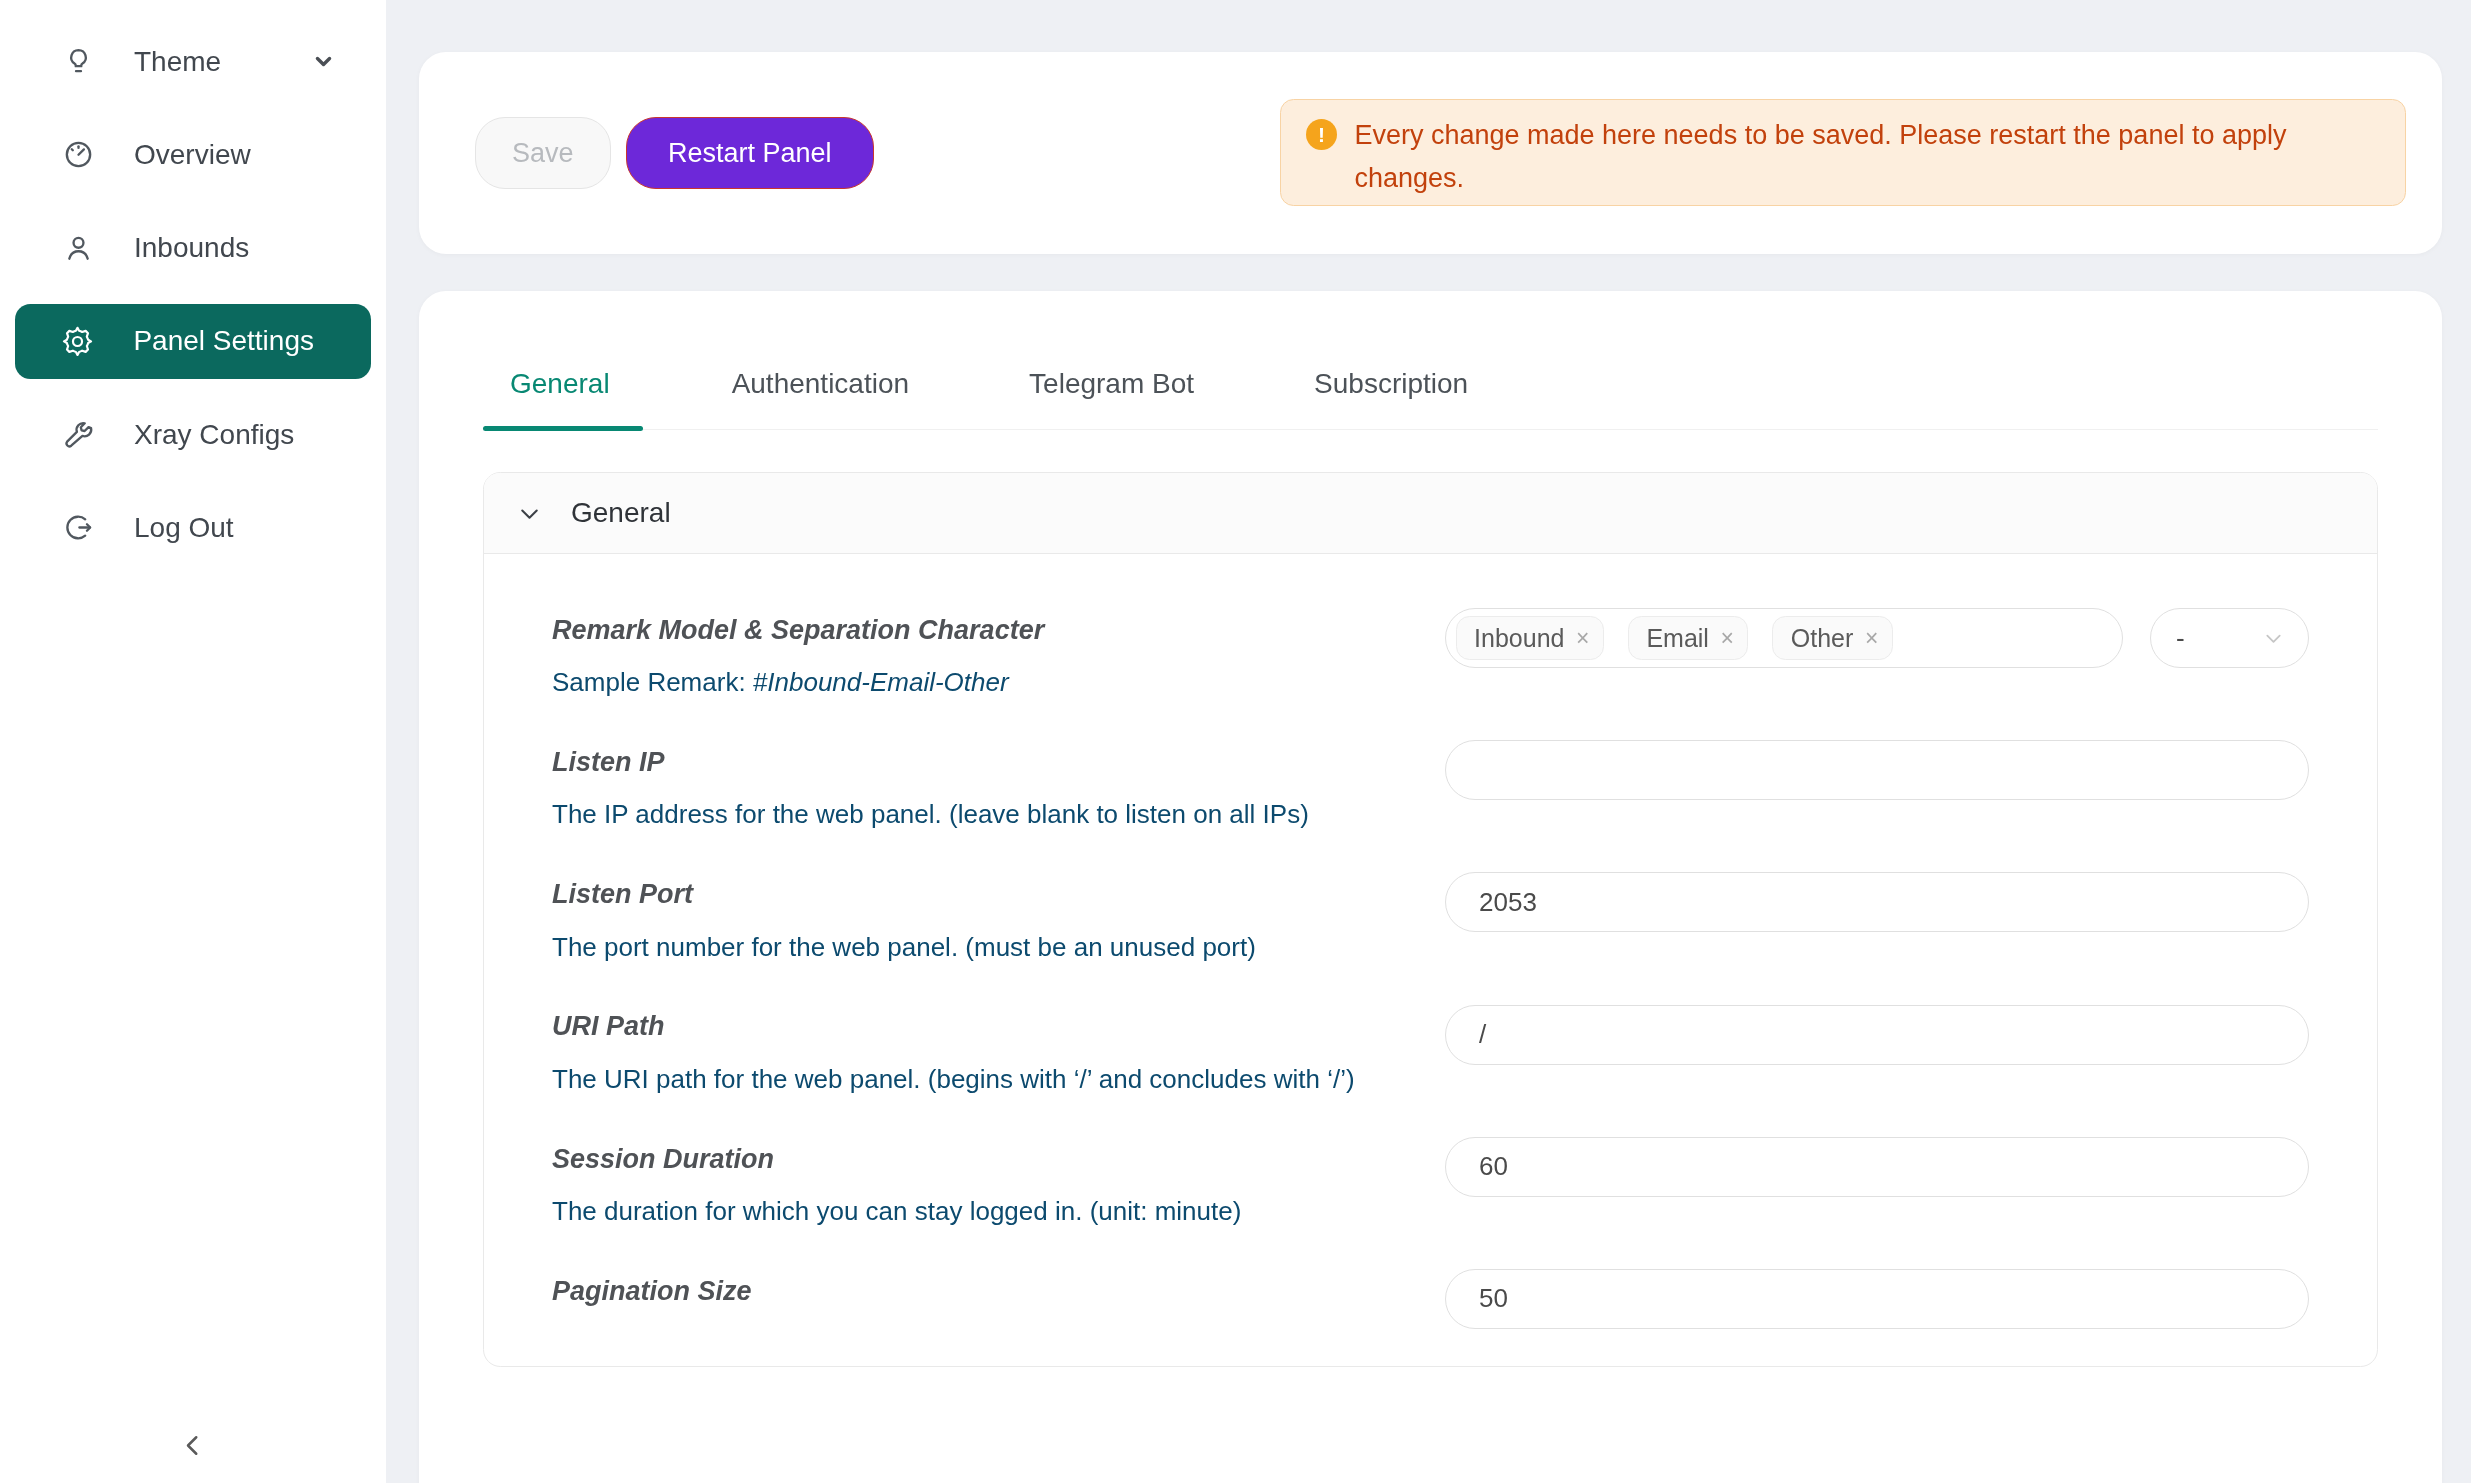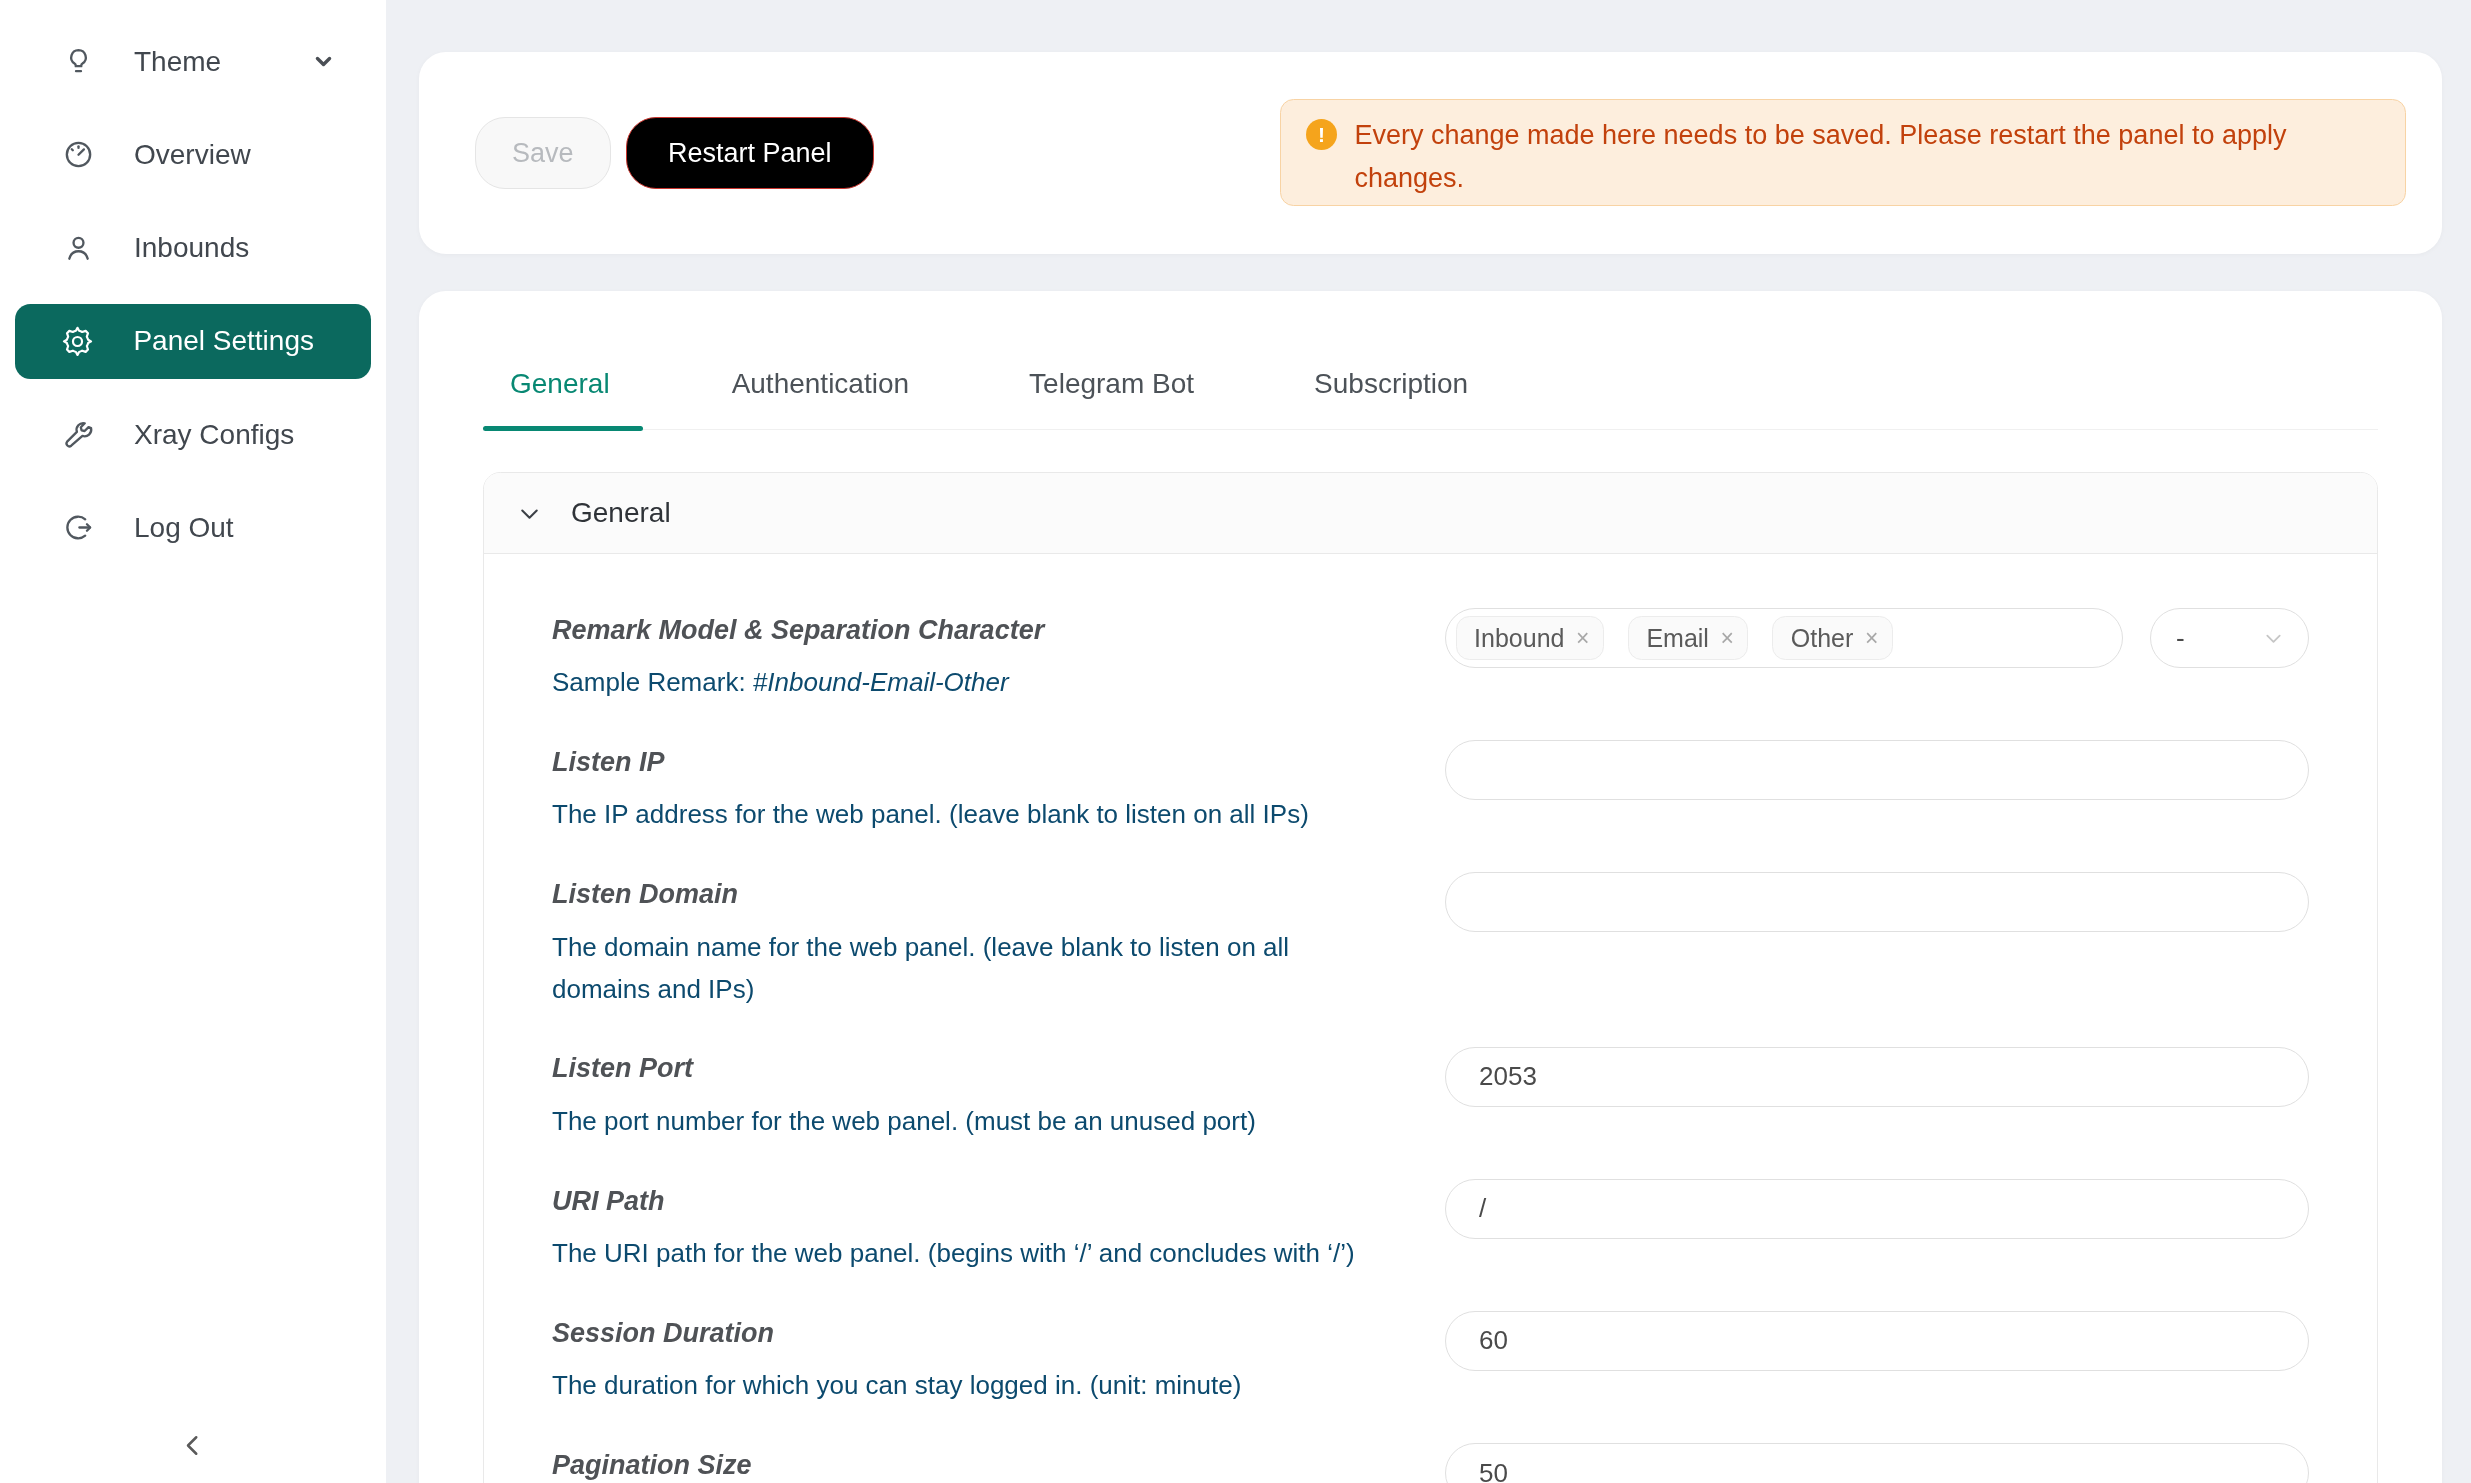--- a/index.html
+++ b/index.html
@@ -23,21 +23,21 @@
   }
   .side-item.active .icn{color:#ffffff;}
   .side-chevron{position:absolute;right:48px;top:23px;color:#4a4f55;}
   .side-collapse{position:absolute;bottom:21px;left:0;width:386px;display:flex;justify-content:center;cursor:pointer;color:#5a5a5a;}
   
   .content{position:absolute;left:419px;top:52px;width:2023px;}
   .card{background:#fff;border-radius:27px;box-shadow:0 1px 4.8px rgba(0,0,0,0.035);}
   .top-card{height:202px;display:flex;align-items:center;padding-left:56px;box-sizing:border-box;position:relative;}
   .btn{height:72px;border-radius:30px;font-size:27px;display:inline-flex;align-items:center;justify-content:center;font-family:inherit;cursor:pointer;}
   .btn-save{padding:0 36px;background:#f8f8f8;border:1.9px solid #e5e5e5;color:#b7babe;cursor:not-allowed;}
-  .btn-restart{padding:0 41px;background:#000000;border:1.9px solid #c9362f;color:#fff;margin-left:15.4px;}
+  .btn-restart{padding:0 41px;background:#6d28d9;border:1.9px solid #c9362f;color:#fff;margin-left:15.4px;}
   .alert{
     position:absolute;right:36px;top:47px;width:1126px;height:107px;box-sizing:border-box;
     background:#fdeedd;border:1.9px solid #f8d3a4;border-radius:13.5px;
     display:flex;align-items:flex-start;padding:13.5px 23px 0 25px;
   }
   .alert-icn{
     width:31px;height:31px;border-radius:50%;background:#f5a41c;color:#fff;
     font-size:21px;font-weight:bold;display:flex;align-items:center;justify-content:center;
     flex:none;margin-top:5.8px;margin-right:17.4px;
   }
@@ -220,29 +220,20 @@
             <div class="row-left">
               <div class="row-label">Listen IP</div>
               <div class="row-desc">The IP address for the web panel. (leave blank to listen on all IPs)</div>
             </div>
             <div class="row-right">
               <input class="pill-input" type="text" value="" style="">
             </div>
           </div>
           <div class="row">
             <div class="row-left">
-              <div class="row-label">Listen Domain</div>
-              <div class="row-desc">The domain name for the web panel. (leave blank to listen on all domains and IPs)</div>
-            </div>
-            <div class="row-right">
-              <input class="pill-input" type="text" value="" style="">
-            </div>
-          </div>
-          <div class="row">
-            <div class="row-left">
               <div class="row-label">Listen Port</div>
               <div class="row-desc">The port number for the web panel. (must be an unused port)</div>
             </div>
             <div class="row-right">
               <input class="pill-input" type="text" value="2053" style="">
             </div>
           </div>
           <div class="row">
             <div class="row-left">
               <div class="row-label">URI Path</div>

